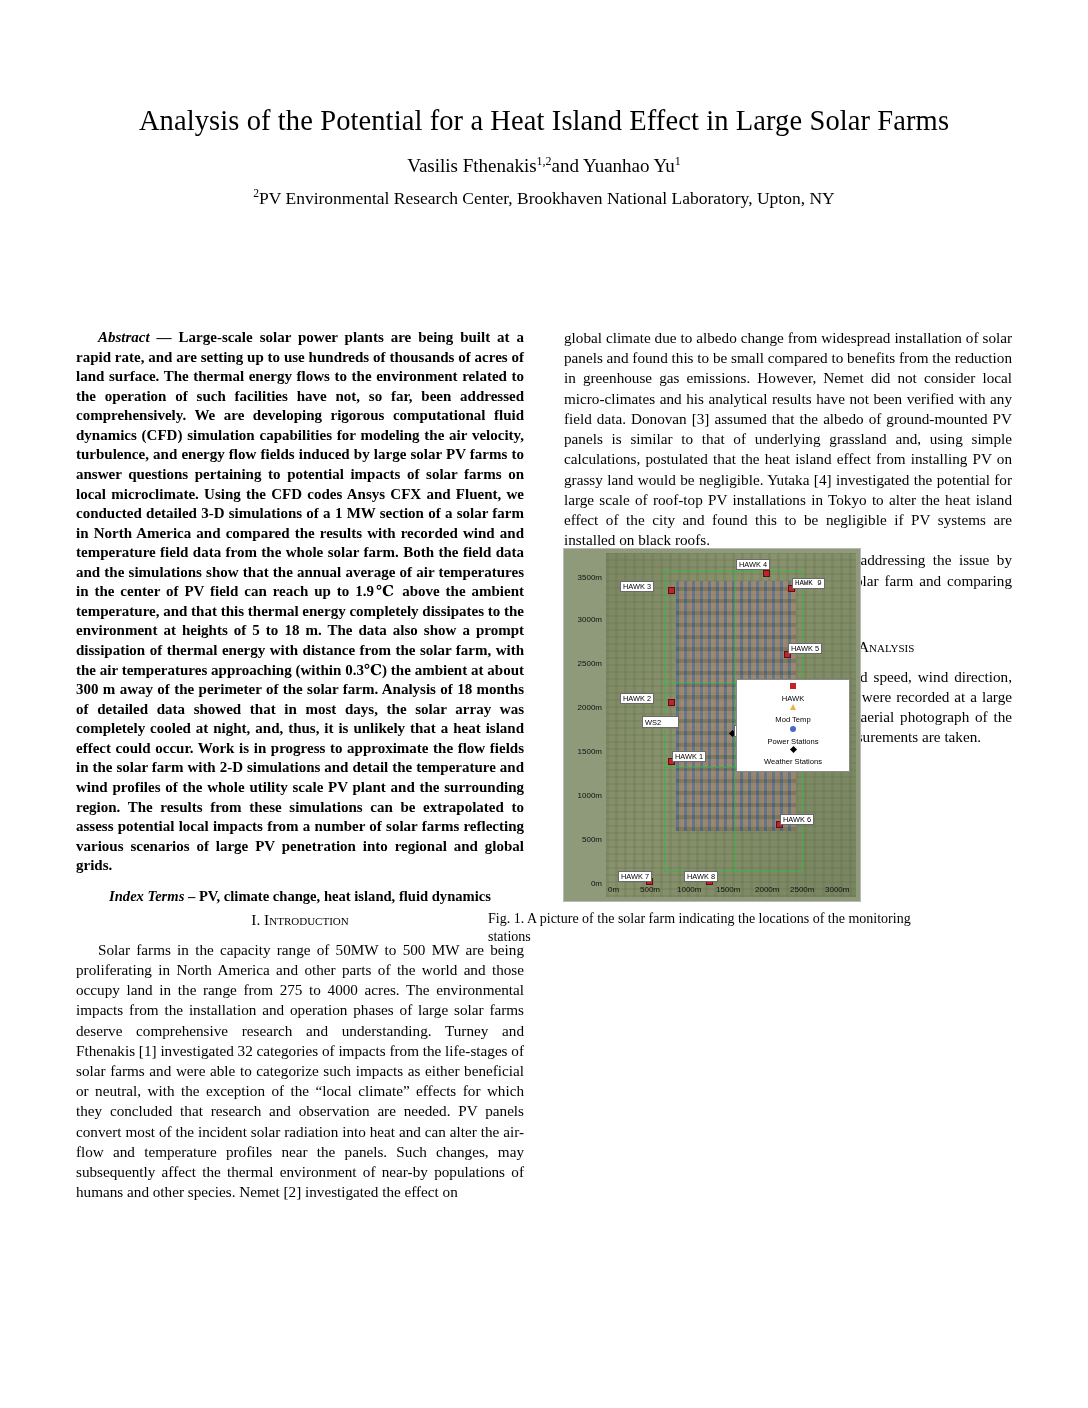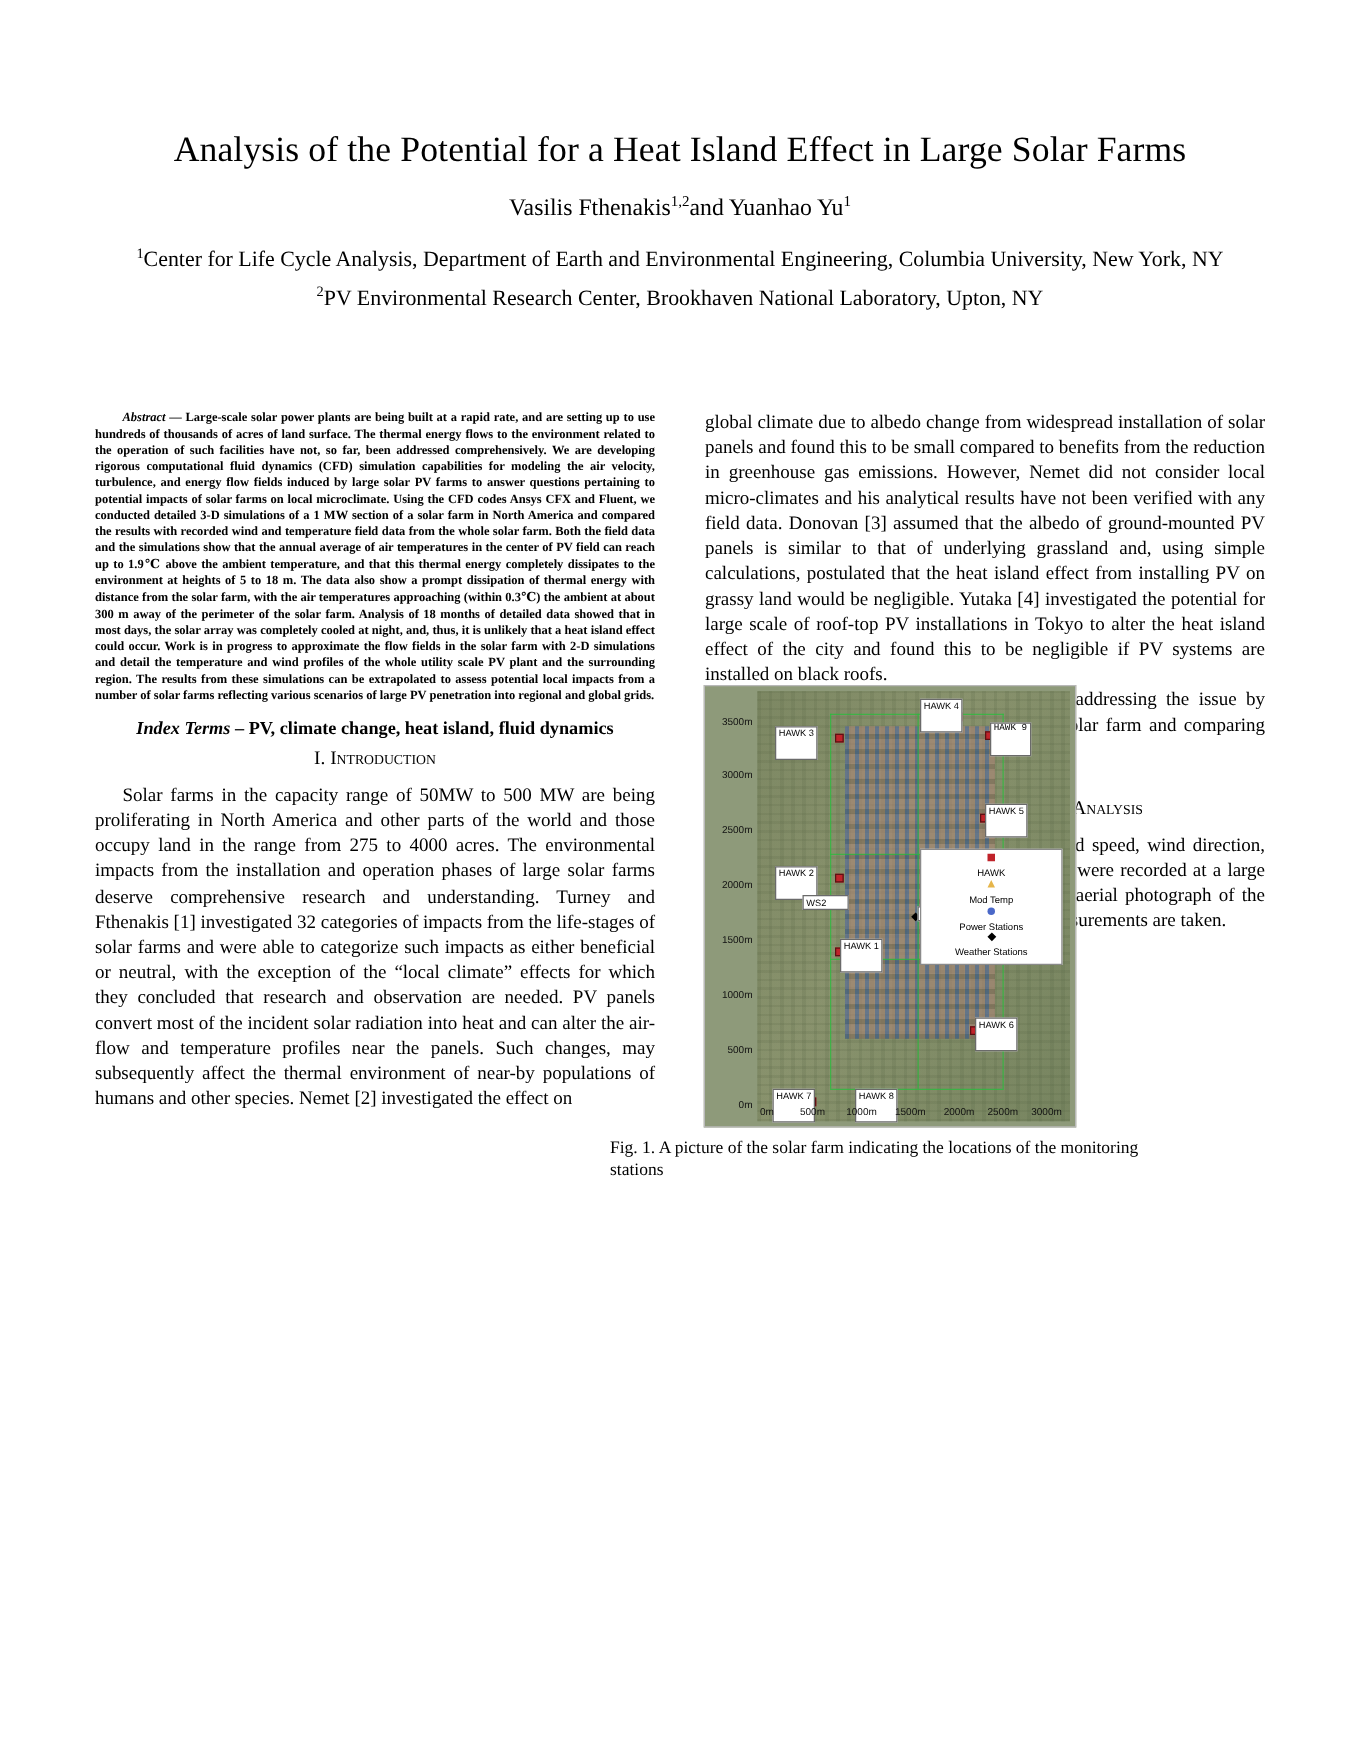--- a/index.html
+++ b/index.html
@@ -71,21 +71,21 @@
   p {
     margin: 0;
     text-align: justify;
     font-size: 15.2px;
     line-height: 1.33;
     text-indent: 22px;
   }
   .abstract {
     font-weight: bold;
     text-indent: 22px;
-    font-size: 10px;
+    font-size: 15px;
     line-height: 1.305;
     text-align: justify;
   }
   .abstract .lead {
     font-style: italic;
     font-weight: bold;
   }
   .indexterms {
     font-weight: bold;
     font-size: 14.6px;
@@ -152,21 +152,21 @@
     white-space: nowrap;
   }
   .ytick { left: 2px; text-align: right; width: 36px; }
   .xtick { top: 336px; }
   .hawk-tag {
     position: absolute;
     font-size: 7.4px;
     font-family: "Liberation Sans", sans-serif;
     background: #ffffff;
     border: 1px solid #6a6a6a;
-    padding: 1px 2px 16px 2px;
+    padding: 1px 2px 0 2px;
     line-height: 1.05;
     white-space: nowrap;
     color: #000;
   }
   .hawk-sq {
     position: absolute;
     width: 5px; height: 5px;
     background: #c0232a;
     border: 1px solid #5d1013;
   }
@@ -221,23 +221,20 @@
 
 <div class="page">
 
   <div class="title-block">
     <div class="paper-title">Analysis of the Potential for a Heat Island Effect in Large Solar Farms</div>
 
     <div class="authors">
       <span>Vasilis Fthenakis</span><sup>1,2</sup><span>and Yuanhao Yu</span><sup>1</sup>
     </div>
 
-    <div class="affil">
-      <sup>1</sup><span>Center for Life Cycle Analysis, Department of Earth and Environmental Engineering, Columbia University, New York, NY</span>
-    </div>
 
     <div class="affil affil2">
       <sup>2</sup><span>PV Environmental Research Center, Brookhaven National Laboratory, Upton, NY</span>
     </div>
   </div>
 
   <div class="columns">
 
     <div class="col col-left">
 

